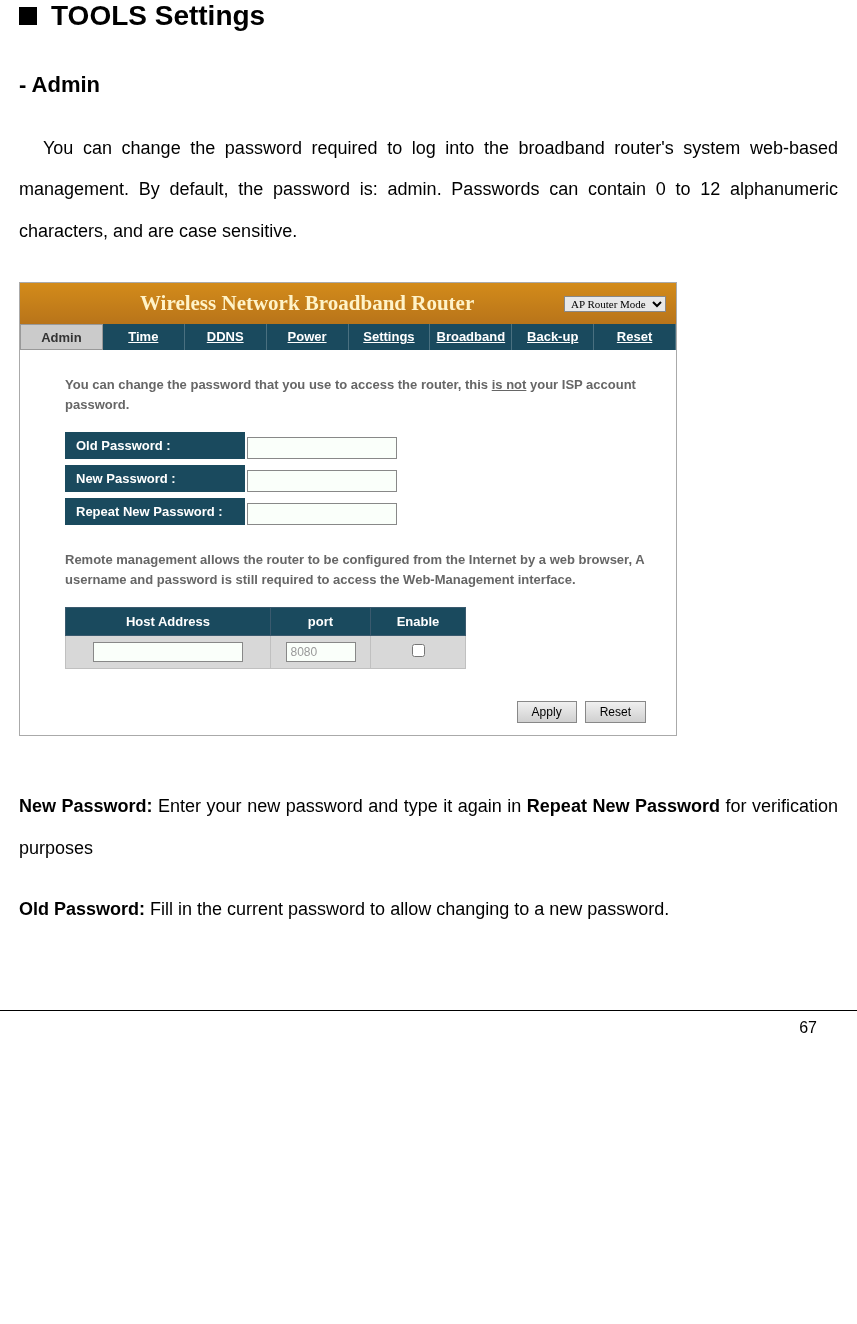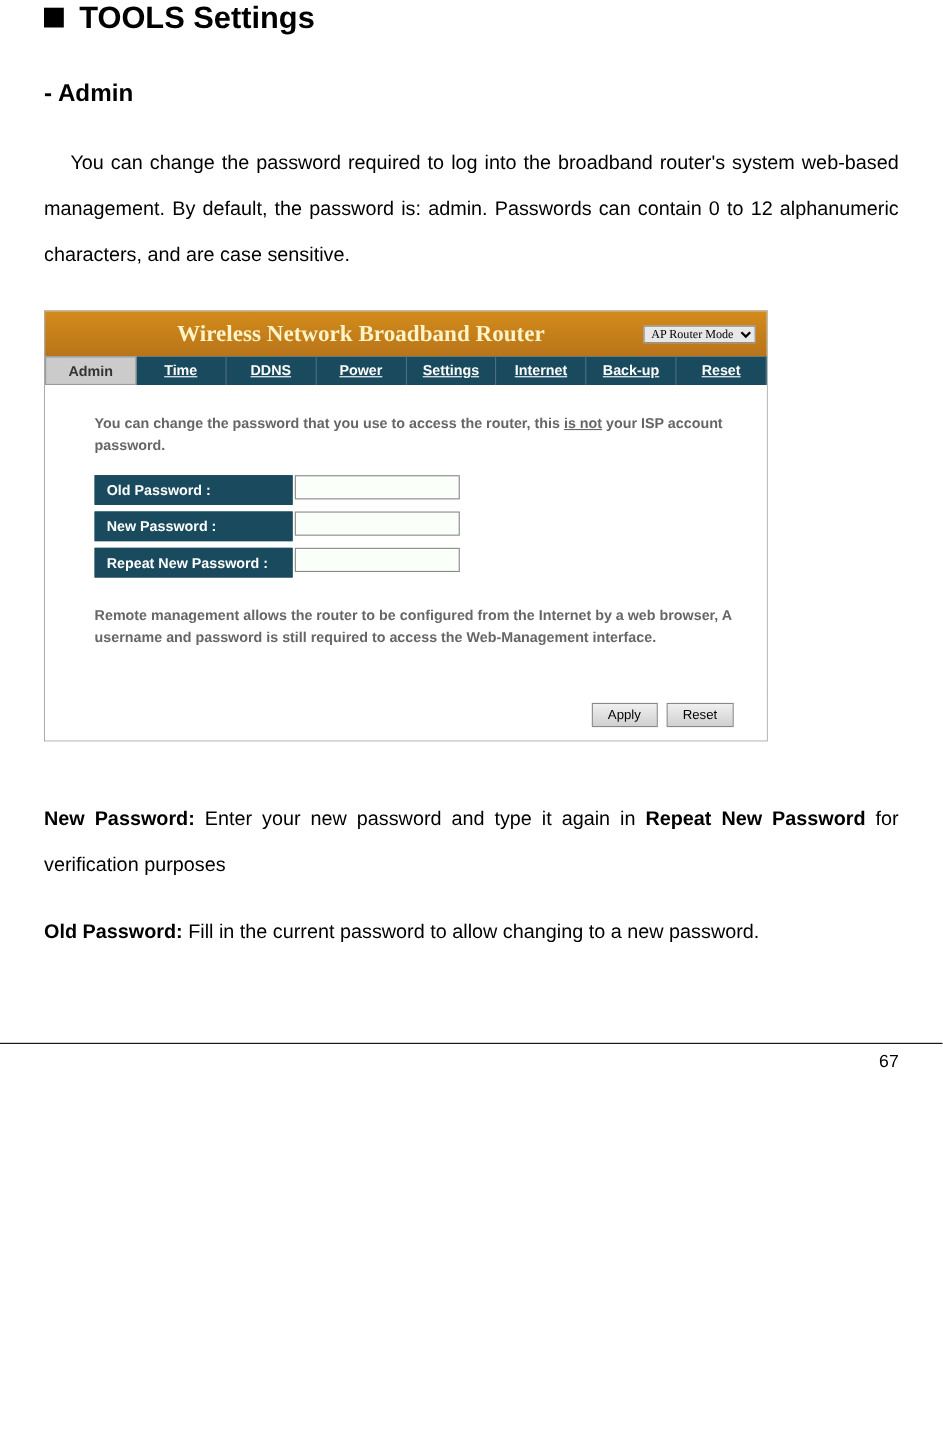--- a/index.html
+++ b/index.html
@@ -7,21 +7,21 @@
       margin: 0;
       padding: 0;
     }
     body {
       font-family: Arial, sans-serif;
       background: #ffffff;
       width: 857px;
       padding: 0;
     }
     .page-container {
-      padding: 0 40px;
+      padding: 0 19px;
     }
     .main-heading {
       font-size: 28px;
       font-weight: bold;
       color: #000;
       margin-bottom: 40px;
       display: flex;
       align-items: center;
     }
     .bullet-square {
@@ -107,21 +107,21 @@
       line-height: 1.5;
     }
     .info-text .underline-part {
       text-decoration: underline;
     }
     .password-fields {
       margin-bottom: 25px;
     }
     .field-row {
       display: flex;
-      align-items: flex-start;
+      align-items: flex-end;
       margin-bottom: 6px;
     }
     .field-label-box {
       background: #1a4a5e;
       color: #fff;
       font-weight: bold;
       font-size: 13px;
       padding: 5px 10px;
       width: 180px;
       border: 1px solid #1a4a5e;
@@ -234,21 +234,21 @@
         <option>AP Router Mode</option>
       </select>
     </div>
 
     <div class="nav-bar">
       <div class="nav-item active">Admin</div>
       <div class="nav-item">Time</div>
       <div class="nav-item">DDNS</div>
       <div class="nav-item">Power</div>
       <div class="nav-item">Settings</div>
-      <div class="nav-item">Internet</div>
+      <div class="nav-item">Broadband</div>
       <div class="nav-item">Back-up</div>
       <div class="nav-item">Reset</div>
     </div>
 
     <div class="content-area">
       <p class="info-text">
         <span>You can change the password that you use to access the router, this </span><span class="underline-part">is not</span><span> your ISP account password.</span>
       </p>
 
       <div class="password-fields">
@@ -261,20 +261,36 @@
           <input type="password" class="field-input" style="">
         </div>
         <div class="field-row">
           <div class="field-label-box">Repeat New Password :</div>
           <input type="password" class="field-input" style="">
         </div>
       </div>
 
       <p class="info-text">Remote management allows the router to be configured from the Internet by a web browser, A username and password is still required to access the Web-Management interface.</p>
 
+      <table class="remote-table">
+        <thead>
+          <tr>
+            <th>Host Address</th>
+            <th>port</th>
+            <th>Enable</th>
+          </tr>
+        </thead>
+        <tbody>
+          <tr>
+            <td><input type="text" class="host-input" value="" style=""></td>
+            <td><input type="text" class="port-input" value="8080" style=""></td>
+            <td><input type="checkbox" class="enable-checkbox" style=""></td>
+          </tr>
+        </tbody>
+      </table>
     </div>
 
     <div class="button-row">
       <button class="action-btn">Apply</button>
       <button class="action-btn">Reset</button>
     </div>
   </div>
 
   <p class="definition">
     <span class="definition-term">New Password:</span><span> Enter your new password and type it again in </span><span class="definition-term">Repeat New Password</span><span> for verification purposes</span>

